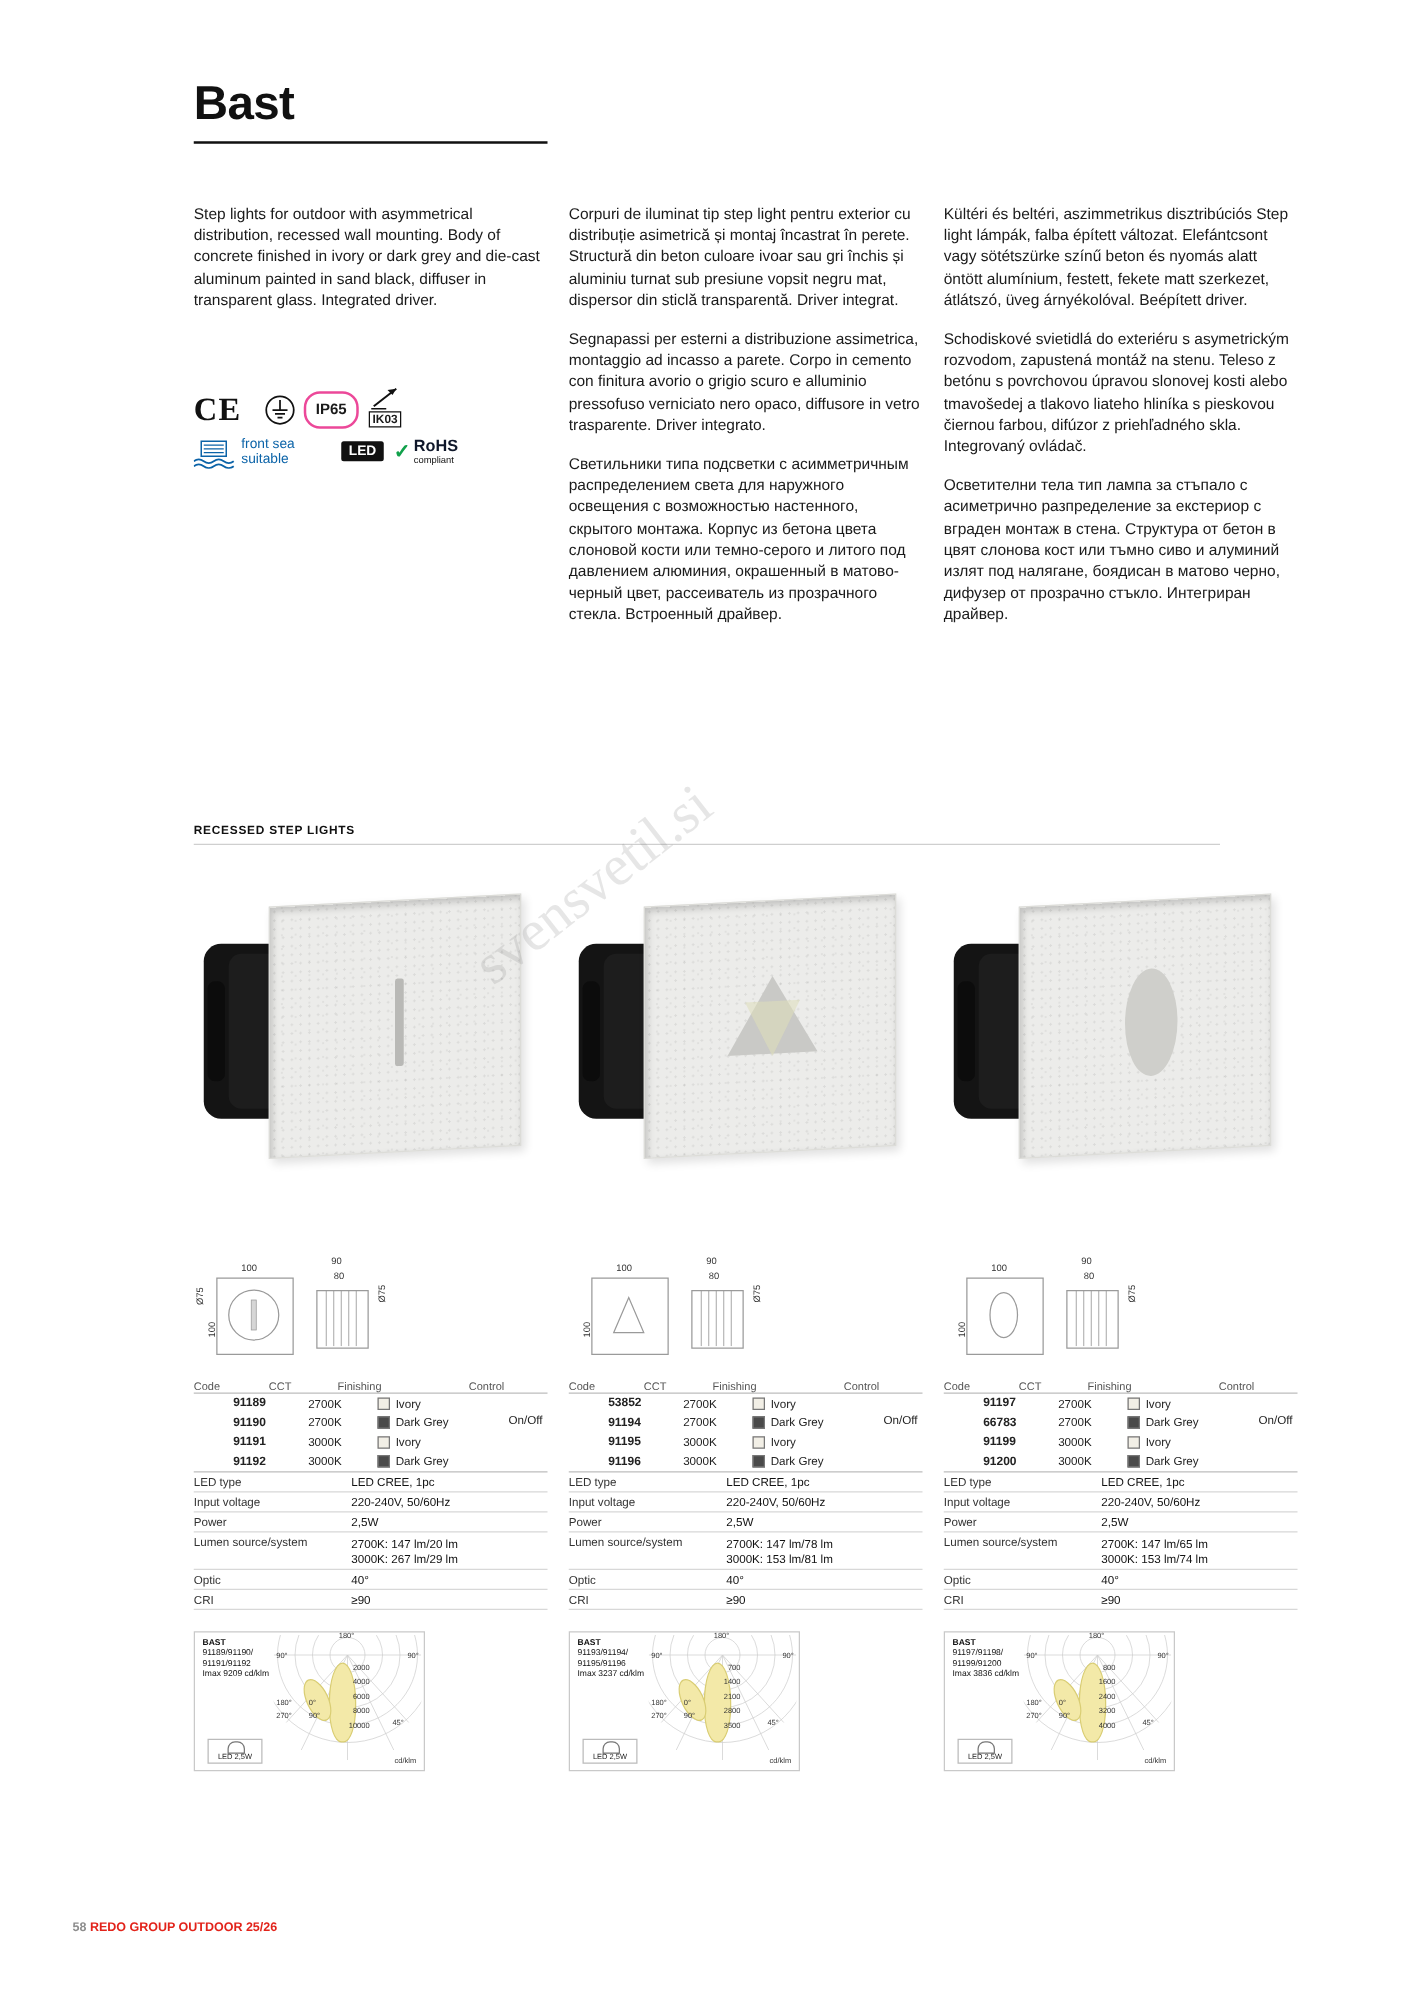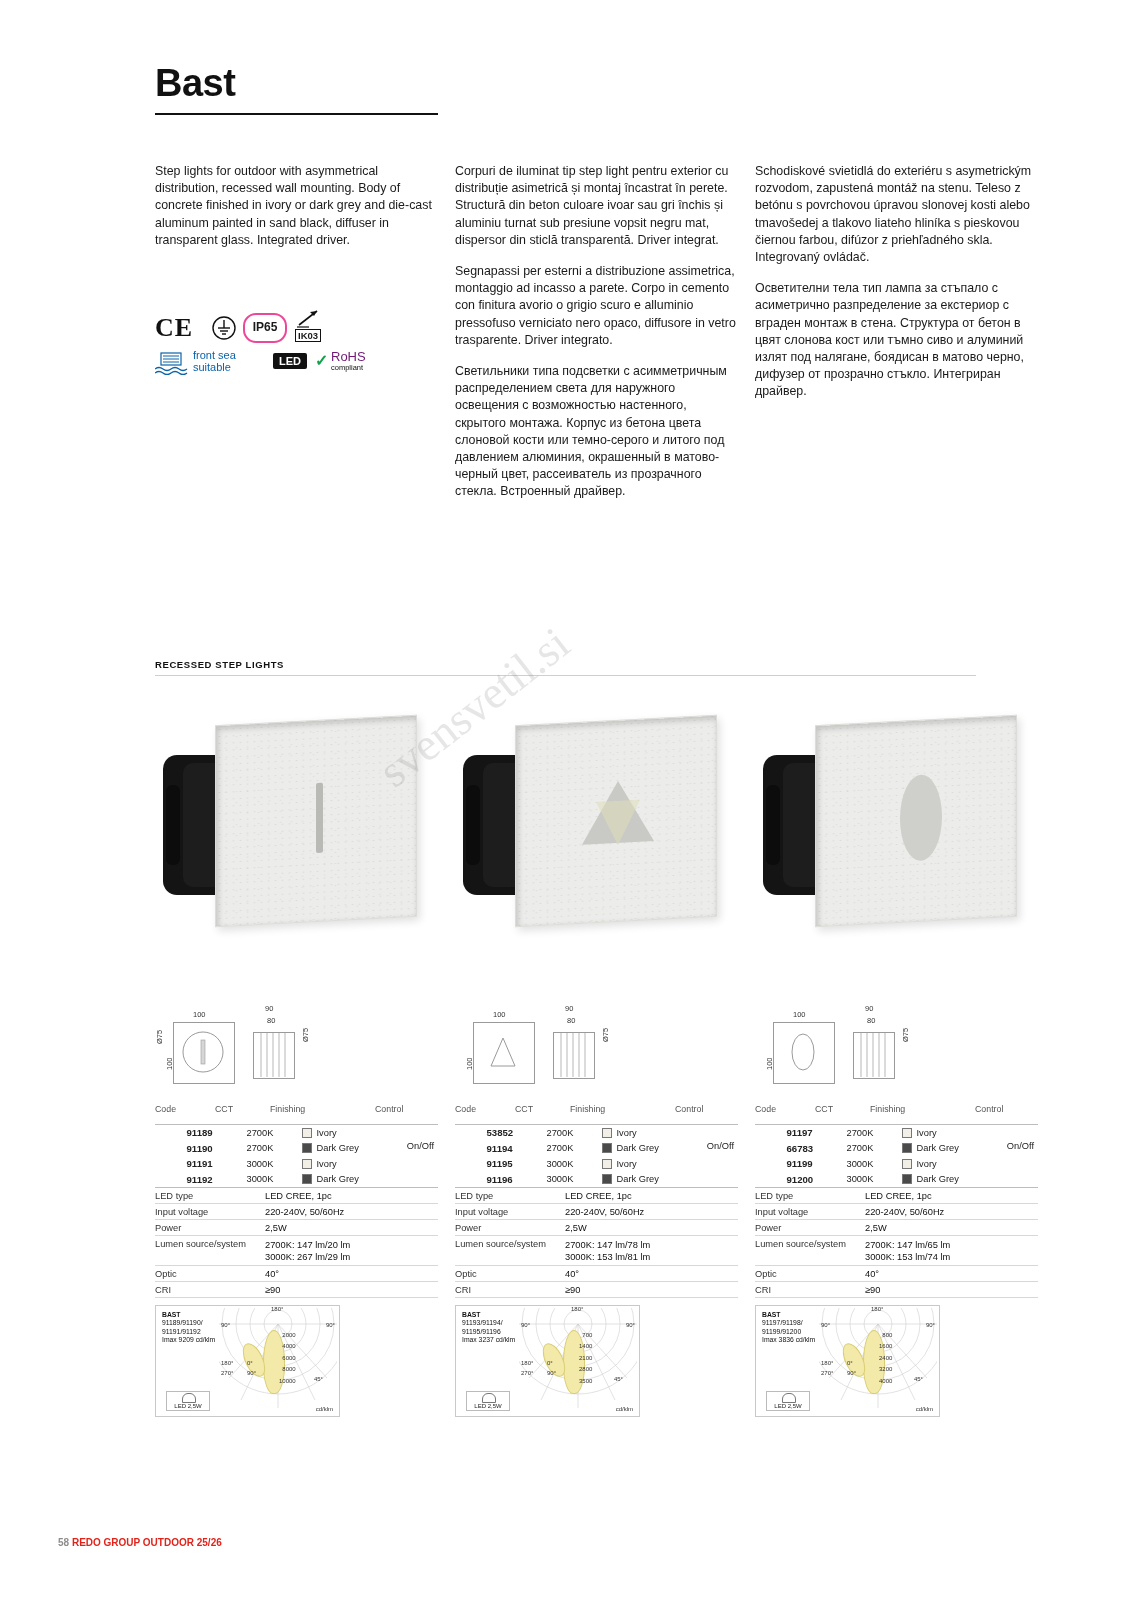--- a/index.html
+++ b/index.html
@@ -24,21 +24,21 @@
   .earth{left:56px;top:10px;width:26px;height:26px;}
   .ip65{left:88px;top:8px;width:40px;height:26px;border:2px solid #ec4899;border-radius:13px;font-size:12px;font-weight:bold;text-align:center;line-height:24px;}
   .ik03{left:140px;top:4px;width:40px;height:34px;}
   .ik03 .ikbox{position:absolute;left:0;top:20px;border:1.6px solid #111;font-size:9.5px;font-weight:bold;padding:0 2px;}
   .frontsea{left:0;top:44px;width:110px;height:30px;}
   .frontsea .fs-txt{position:absolute;left:38px;top:0;font-size:11px;line-height:12px;color:#0b63a8;}
   .fs-wave{position:absolute;left:0;top:0;width:34px;height:26px;}
   .ledbadge{left:118px;top:48px;background:#111;color:#fff;font-size:11px;font-weight:bold;padding:2px 6px;border-radius:2px;}
   .rohs{left:160px;top:44px;width:60px;height:30px;}
   .rohs .rcheck{position:absolute;left:0;top:2px;width:16px;height:16px;color:#11a14b;font-size:16px;font-weight:bold;}
-  .rohs .rtxt{position:absolute;left:16px;top:0;font-size:13px;font-weight:normal;color:#701a75;text-align:center;}
+  .rohs .rtxt{position:absolute;left:16px;top:0;font-size:13px;font-weight:bold;color:#0f172a;text-align:center;}
   .rohs .rsub{position:absolute;left:16px;top:14px;font-size:7.5px;color:#111;}
 
   
   .section-label{position:absolute;left:155px;top:659px;font-size:9.5px;font-weight:bold;letter-spacing:0.6px;color:#111;}
   .section-rule{position:absolute;left:155px;top:675px;width:821px;height:1px;background:#cfcfcf;}
 
   
   .block{position:absolute;top:700px;width:300px;}
   .b1{left:155px;}
   .b2{left:455px;}
@@ -58,35 +58,35 @@
   .oval{position:absolute;left:84px;top:54px;width:42px;height:86px;background:#cfcfcb;border-radius:50%/50%;}
 
   
   .dims{position:relative;height:100px;font-size:7.5px;color:#444;}
   .dimbox{position:absolute;border:1px solid #9a9a9a;}
   .dimtxt{position:absolute;font-size:7.5px;color:#333;}
   .vtxt{transform:rotate(-90deg);transform-origin:left top;white-space:nowrap;}
 
   
   .spec{position:absolute;top:1104px;width:283px;font-size:9.3px;color:#222;}
-  .spec .hdr{display:flex;border-bottom:1px solid #bdbdbd;padding-bottom:10px;font-size:8.8px;color:#555;}
+  .spec .hdr{display:flex;border-bottom:1px solid #bdbdbd;padding-bottom:0;font-size:8.8px;color:#555;}
   .spec .hdr span:nth-child(1){width:60px;}
   .spec .hdr span:nth-child(2){width:55px;}
   .spec .hdr span:nth-child(3){width:105px;}
   .spec .hdr span:nth-child(4){width:63px;}
   .coderows{position:relative;border-bottom:1px solid #bdbdbd;}
   .crow{display:flex;align-items:center;height:15.5px;justify-content:center;}
   .crow .c{width:60px;font-weight:bold;font-size:9.6px;}
   .crow .k{width:55px;}
   .crow .f{width:105px;display:flex;align-items:center;gap:5px;}
   .sw{width:8px;height:8px;border:1px solid #777;display:inline-block;}
   .sw-iv{background:#f2efe6;}
   .sw-dg{background:#4a4a4a;}
   .ctrl{position:absolute;right:4px;top:16px;font-size:9.3px;}
-  .srow{display:flex;border-bottom:1px solid #d8d8d8;padding:2.5px 0;}
+  .srow{display:flex;border-bottom:1px solid #d8d8d8;padding:2.5px 0;gap:16px;}
   .srow .lab{width:110px;color:#333;}
   .srow .val{flex:1;color:#111;}
   .srow .val div{line-height:12px;}
 
   
   .photometric{position:absolute;top:1305px;width:183px;height:110px;border:1px solid #c9c9c9;background:#fff;}
   .ph-label{position:absolute;left:6px;top:5px;font-size:6.8px;line-height:8.4px;color:#111;}
   .ph-label b{font-weight:bold;}
   .ph-led{position:absolute;left:10px;bottom:5px;width:42px;height:18px;border:1px solid #bbb;font-size:6px;text-align:center;}
   .ph-led .bulb{position:absolute;left:15px;top:1px;width:12px;height:8px;border:1px solid #777;border-radius:6px 6px 0 0;}
@@ -119,20 +119,21 @@
     <p>Corpuri de iluminat tip step light pentru exterior cu distribuție asimetrică și montaj încastrat în perete. Structură din beton culoare ivoar sau gri închis și aluminiu turnat sub presiune vopsit negru mat, dispersor din sticlă transparentă. Driver integrat.</p>
     <p>Segnapassi per esterni a distribuzione assimetrica, montaggio ad incasso a parete. Corpo in cemento con finitura avorio o grigio scuro e alluminio pressofuso verniciato nero opaco, diffusore in vetro trasparente. Driver integrato.</p>
     <p>Светильники типа подсветки с асимметричным распределением света для наружного освещения с возможностью настенного, скрытого монтажа. Корпус из бетона цвета слоновой кости или темно-серого и литого под давлением алюминия, окрашенный в матово-черный цвет, рассеиватель из прозрачного стекла. Встроенный драйвер.</p>
   </div>
 
   <div class="desc col1">
     <p>Step lights for outdoor with asymmetrical distribution, recessed wall mounting. Body of concrete finished in ivory or dark grey and die-cast aluminum painted in sand black, diffuser in transparent glass. Integrated driver.</p>
   </div>
 
   <div class="desc col3">
+    <p>Kültéri és beltéri, aszimmetrikus disztribúciós Step light lámpák, falba épített változat. Elefántcsont vagy sötétszürke színű beton és nyomás alatt öntött alumínium, festett, fekete matt szerkezet, átlátszó, üveg árnyékolóval. Beépített driver.</p>
     <p>Schodiskové svietidlá do exteriéru s asymetrickým rozvodom, zapustená montáž na stenu. Teleso z betónu s povrchovou úpravou slonovej kosti alebo tmavošedej a tlakovo liateho hliníka s pieskovou čiernou farbou, difúzor z priehľadného skla. Integrovaný ovládač.</p>
     <p>Осветителни тела тип лампа за стъпало с асиметрично разпределение за екстериор с вграден монтаж в стена. Структура от бетон в цвят слонова кост или тъмно сиво и алуминий излят под налягане, боядисан в матово черно, дифузер от прозрачно стъкло. Интегриран драйвер.</p>
   </div>
 
   <div class="icons">
     <div class="ic ce">CE</div>
     <div class="ic earth">
       <svg width="26" height="26" viewBox="0 0 26 26">
           <circle cx="13" cy="13" r="11" fill="none" stroke="#111" stroke-width="1.4"></circle>
           <line x1="13" y1="5" x2="13" y2="13" stroke="#111" stroke-width="1.4"></line>

